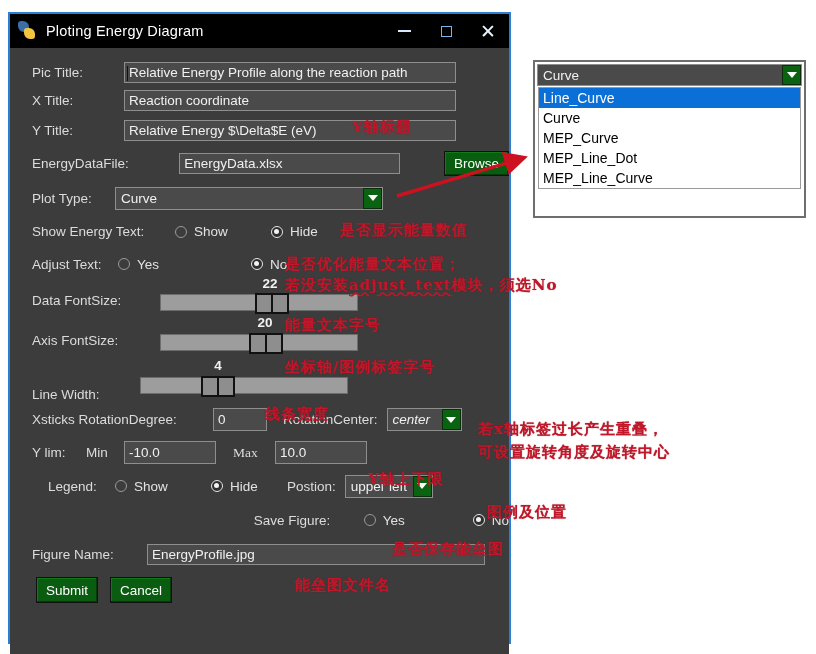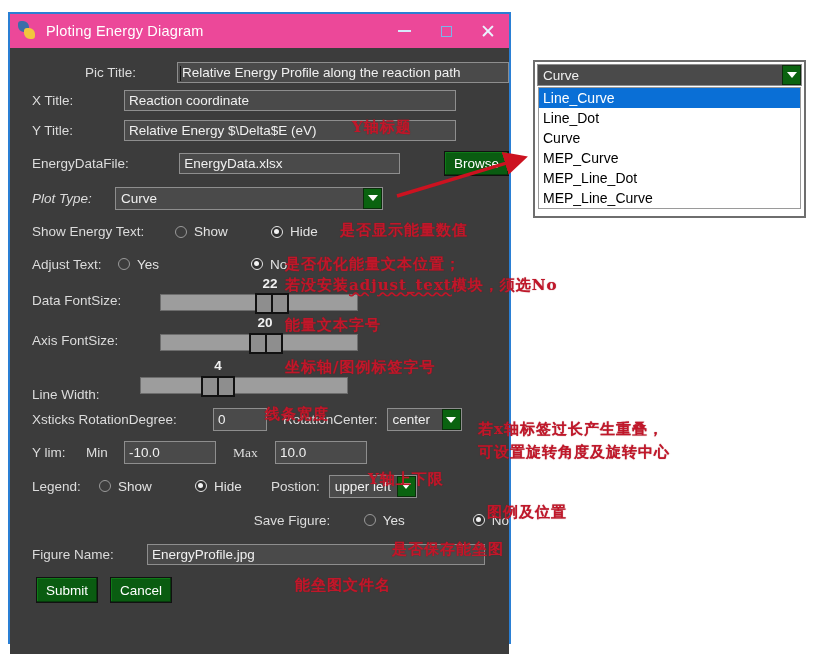--- a/index.html
+++ b/index.html
@@ -13,21 +13,21 @@
   }
   
   #app-window{
     position:absolute;left:8px;top:12px;width:503px;height:632px;
     background:#3c3c3c;
     border:2px solid #2a7fd4;
     box-sizing:border-box;
     z-index:5;
   }
   #title-bar{
-    height:34px;background:#ec4899;
+    height:34px;background:#000000;
     display:flex;align-items:center;
     position:relative;
   }
   #title-icon{
     width:20px;height:20px;margin-left:8px;margin-right:8px;
     position:relative;flex:0 0 auto;
   }
   #title-icon .s1,#title-icon .s2{
     position:absolute;width:11px;height:11px;border-radius:3px 6px 3px 6px;
   }
@@ -214,21 +214,21 @@
           <span></span>
         </div>
       <div class="win-btn close">
           <span>✕</span>
         </div>
     </div>
   </div>
 
   <div id="form">
 
-    <div class="row" style="height:28px;justify-content:flex-end;">
+    <div class="row" style="height:28px;">
       <div class="lbl" style="width:92px;">Pic Title:</div>
       <div class="entry caret" style="width:332px;">Relative Energy Profile along the reaction path</div>
     </div>
 
     <div class="row" style="height:29px;">
       <div class="lbl" style="width:92px;">X Title:</div>
       <div class="entry" style="width:332px;">Reaction coordinate</div>
     </div>
 
     <div class="row" style="height:30px;">
@@ -236,21 +236,21 @@
       <div class="entry" style="width:332px;">Relative Energy $\Delta$E (eV)</div>
     </div>
 
     <div class="row" style="height:36px;gap:44px;">
       <div class="lbl" style="width:125px;">EnergyDataFile:</div>
       <div class="entry" style="width:265px;">EnergyData.xlsx</div>
       <div class="gbtn" style="height:25px;">Browse</div>
     </div>
 
     <div class="row" style="height:34px;">
-      <div class="lbl" style="width:83px;font-style:italic;">Plot Type:</div>
+      <div class="lbl" style="width:83px;">Plot Type:</div>
       <div class="combo" style="width:268px;">
         <span>Curve</span>
         <span class="arrow-btn">
             <i></i>
           </span>
       </div>
     </div>
 
     <div class="row" style="height:33px;">
       <div class="lbl" style="width:143px;">Show Energy Text:</div>
@@ -297,37 +297,37 @@
       <div class="sval" style="left:198px;top:-3px;width:20px;">4</div>
       <div class="slider" style="left:130px;top:16px;width:208px;">
         <div class="thumb" style="left:60px;"></div>
       </div>
     </div>
 
     <div class="row" style="height:33px;">
       <div class="lbl" style="width:181px;">Xsticks RotationDegree:</div>
       <div class="entry" style="width:54px;height:23px;">0</div>
       <div class="lbl" style="margin-left:16px;">RotationCenter:</div>
-      <div class="combo" style="width:75px;margin-left:9px;">
+      <div class="combo" style="width:75px;margin-left:9px;font-style:italic;">
         <span>center</span>
         <span class="arrow-btn">
             <i></i>
           </span>
       </div>
     </div>
 
     <div class="row" style="height:33px;">
       <div class="lbl" style="width:54px;">Y lim:</div>
       <div class="lbl" style="width:38px;">Min</div>
       <div class="entry" style="width:92px;height:23px;">-10.0</div>
       <div class="lbl" style="margin-left:17px;width:42px;font-family:Liberation Serif, serif;">Max</div>
       <div class="entry" style="width:92px;height:23px;">10.0</div>
     </div>
 
-    <div class="row" style="height:34px;">
+    <div class="row" style="height:34px;margin-left:16px;">
       <div class="lbl" style="width:67px;">Legend:</div>
       <div class="radio" style="width:96px;">
         <span class="dot"></span>
         <span class="rl">Show</span>
       </div>
       <div class="radio on" style="width:76px;">
         <span class="dot"></span>
         <span class="rl">Hide</span>
       </div>
       <div class="lbl">Postion:</div>
@@ -389,19 +389,18 @@
 
 <div id="dropdown-panel">
   <div id="dd-head">
     <span>Curve</span>
     <span class="arrow-btn" style="width:19px;height:20px;background:#0a6310;border:1px solid #0b2d0b;display:flex;align-items:center;justify-content:center;box-sizing:border-box;">
       <i style="display:block;width:0;height:0;border-left:5px solid transparent;border-right:5px solid transparent;border-top:6px solid #ffffff;"></i>
     </span>
   </div>
   <div id="dd-list">
     <div class="dd-item sel">Line_Curve</div>
-    <div class="dd-item">Line_Dot</div>
     <div class="dd-item">Curve</div>
     <div class="dd-item">MEP_Curve</div>
     <div class="dd-item">MEP_Line_Dot</div>
     <div class="dd-item">MEP_Line_Curve</div>
   </div>
 </div>
 
 </body></html>

